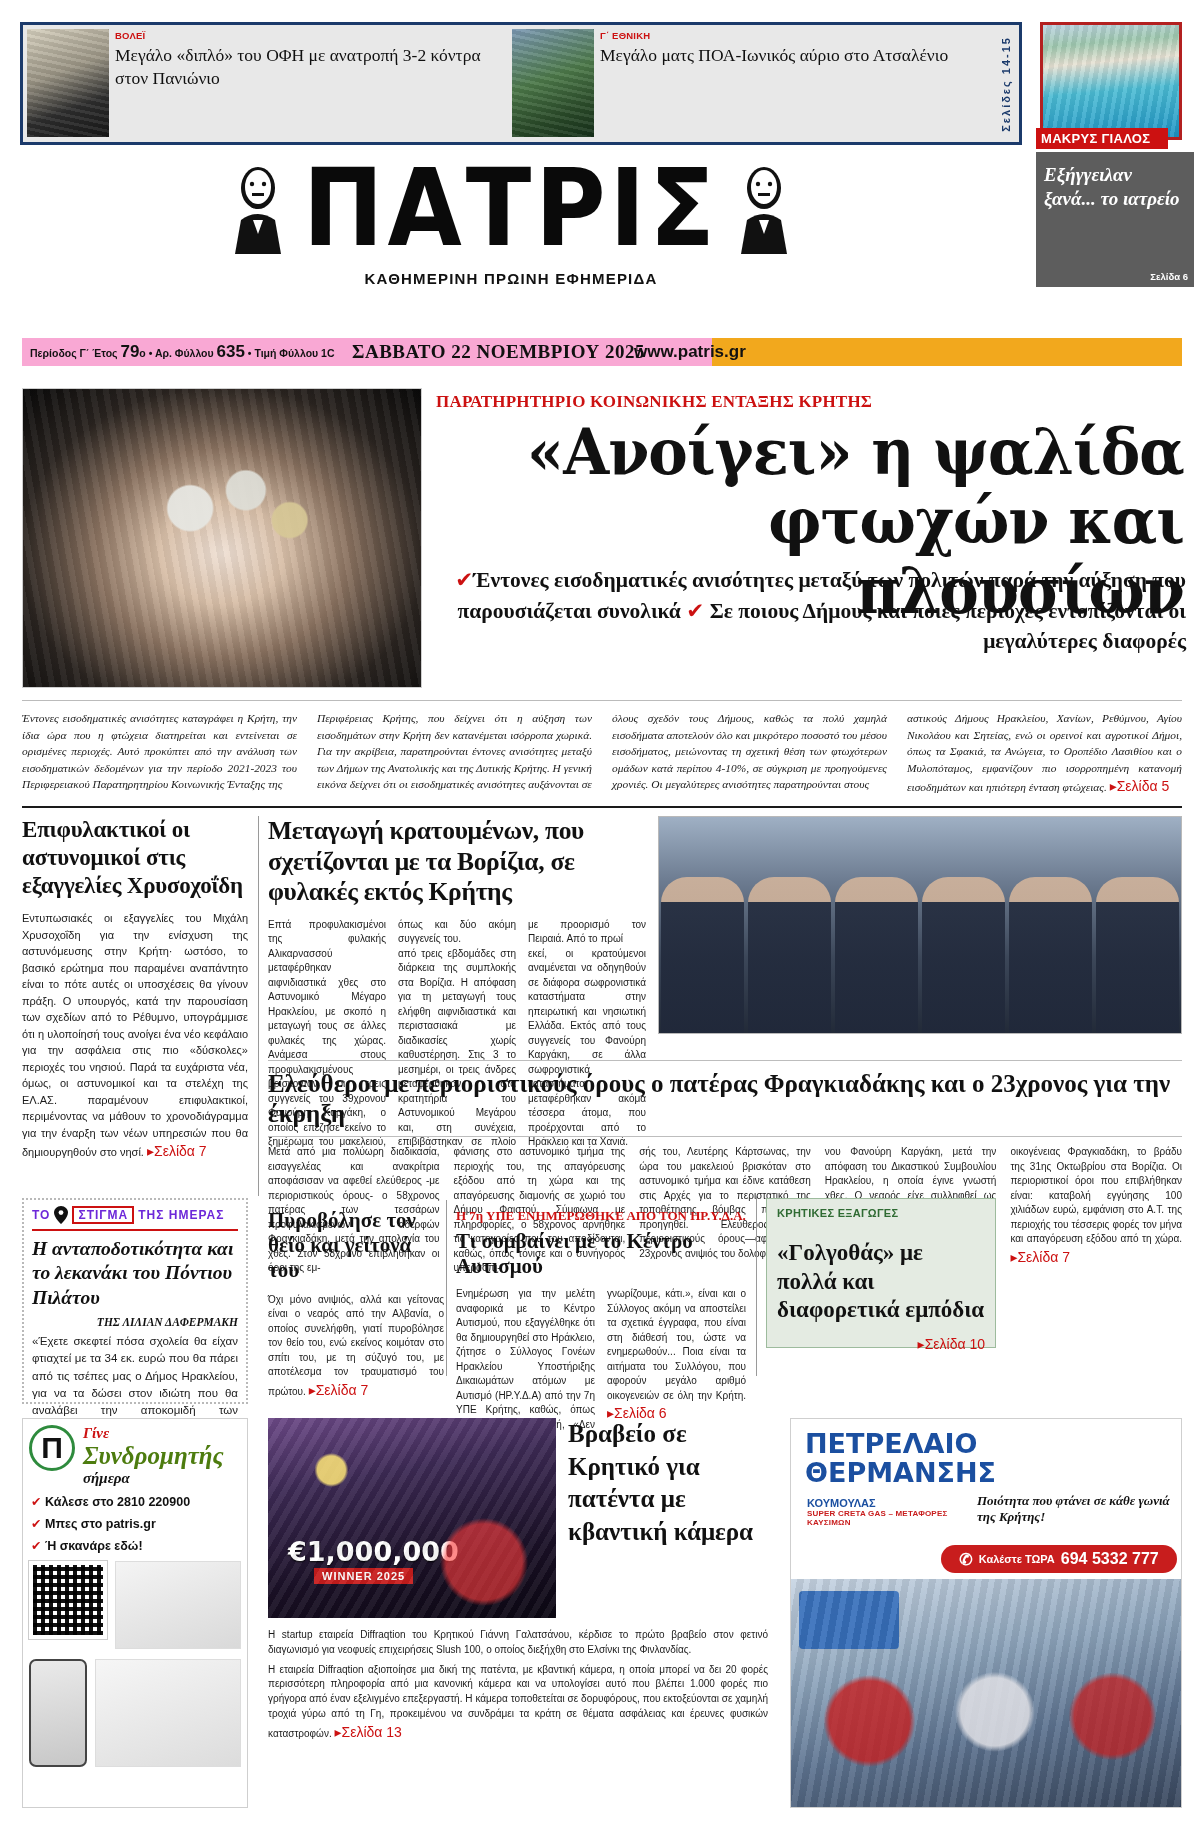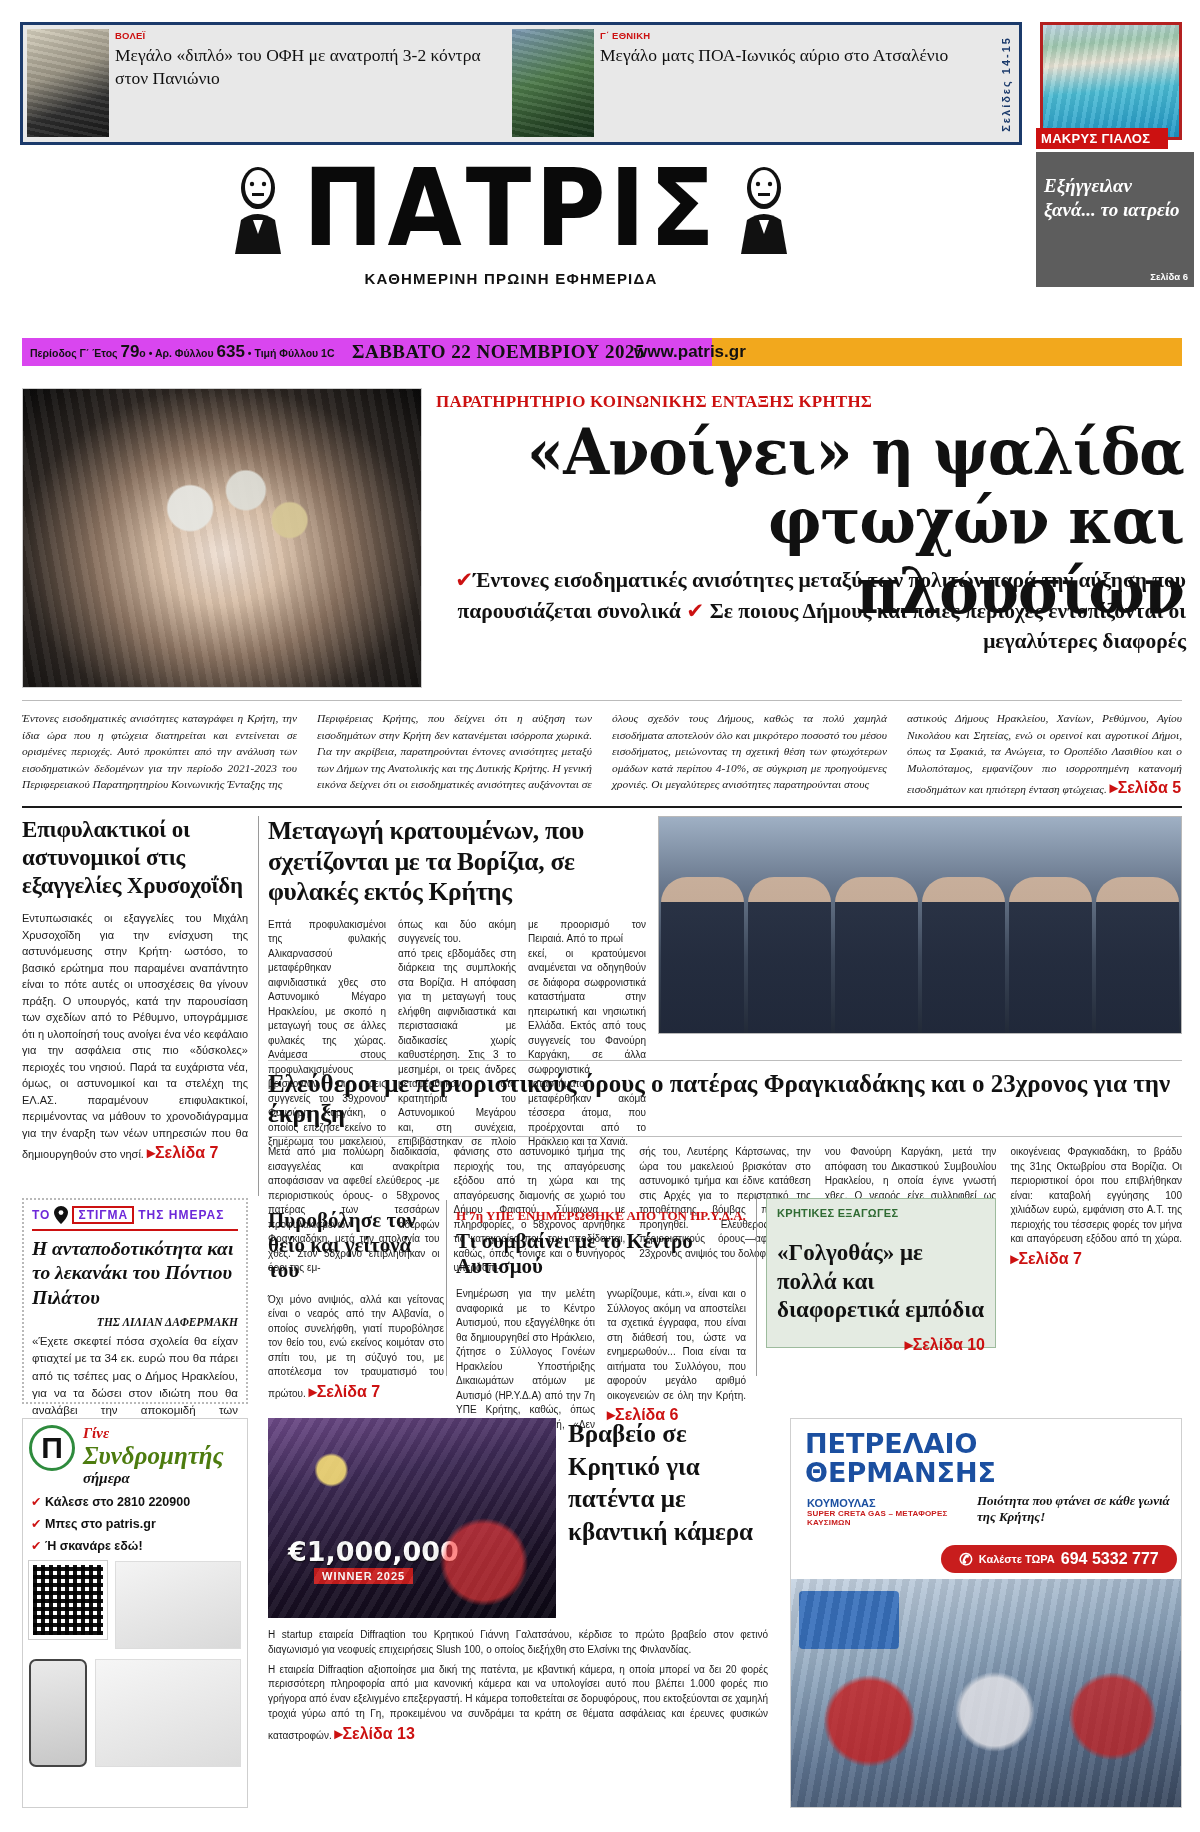--- a/index.html
+++ b/index.html
@@ -50,21 +50,21 @@
   .promo-photo::after{
     content:""; position:absolute; inset:0;
     background:repeating-linear-gradient(100deg, rgba(255,255,255,.10) 0 4px, rgba(0,0,0,.06) 4px 9px);
   }
   .promo-label {
     position:absolute; left:-4px; top:106px; width:132px; background:#cc1111; color:#fff;
     font-size:13px; font-weight:bold; padding:3px 5px; letter-spacing:.3px;
   }
   .promo-body {
     position:absolute; left:-4px; top:130px; width:158px; height:135px;
-    background:#5d5d5d; color:#fff; padding:22px 8px 6px 8px;
+    background:#5d5d5d; color:#fff; padding:11px 8px 6px 8px;
     font-family:"Liberation Serif", serif; font-style:italic; font-weight:bold;
     font-size:19px; line-height:1.28;
   }
   .promo-page {
     position:absolute; right:6px; bottom:4px; font-family:"Liberation Sans",sans-serif;
     font-style:normal; font-size:9.5px; color:#fff;
   }
 
   
   .masthead { position:absolute; left:0; top:160px; width:1022px; text-align:center; }
@@ -76,21 +76,21 @@
   }
   .bust { width:62px; height:92px; position:relative; }
   .bust svg { display:block; }
   .mast-sub {
     margin-top:14px; font-size:15px; font-weight:bold; letter-spacing:1.2px; color:#111;
   }
 
   
   .datebar {
     position:absolute; left:22px; top:338px; width:690px; height:28px;
-    background:#d946ef; display:flex; align-items:center; padding:0 8px;
+    background:#f9a8d4; display:flex; align-items:center; padding:0 8px;
     color:#111;
   }
   .db-left { font-size:10.5px; font-weight:bold; white-space:nowrap; }
   .db-left .big { font-size:17px; }
   .db-mid {
     position:absolute; left:330px; top:3px;
     font-family:"Liberation Serif", serif; font-size:19px; font-weight:bold; letter-spacing:.5px;
   }
   .db-right {
     position:absolute; left:612px; top:4px; font-size:17px; font-weight:bold; color:#111;
@@ -136,21 +136,21 @@
   .mainrule { position:absolute; left:22px; top:700px; width:1160px; border-top:1px solid #bbb; }
 
   .lead-cols {
     position:absolute; left:22px; top:710px; width:1160px; height:88px;
     display:flex; gap:20px;
   }
   .lead-col {
     flex:1; font-family:"Liberation Serif", serif; font-style:italic;
     font-size:11.4px; line-height:1.45; text-align:justify; color:#1b1b1b;
   }
-  .pagelink { color:#cc1111; font-weight:bold; font-style:normal; white-space:nowrap; font-family:"Liberation Sans",sans-serif; font-size:16px;}
+  .pagelink { color:#cc1111; font-weight:normal; font-style:normal; white-space:nowrap; font-family:"Liberation Sans",sans-serif; font-size:14px;}
   .pagelink::before { content:"\25B8 "; }
 
   
   .midwrap { position:absolute; left:22px; top:806px; width:1160px; }
   .mid-top-rule { border-top:2px solid #1a1a1a; width:1160px; }
 
   .col-left {
     position:absolute; left:22px; top:816px; width:226px;
   }
   .vrule { position:absolute; border-left:1px solid #9a9a9a; }

